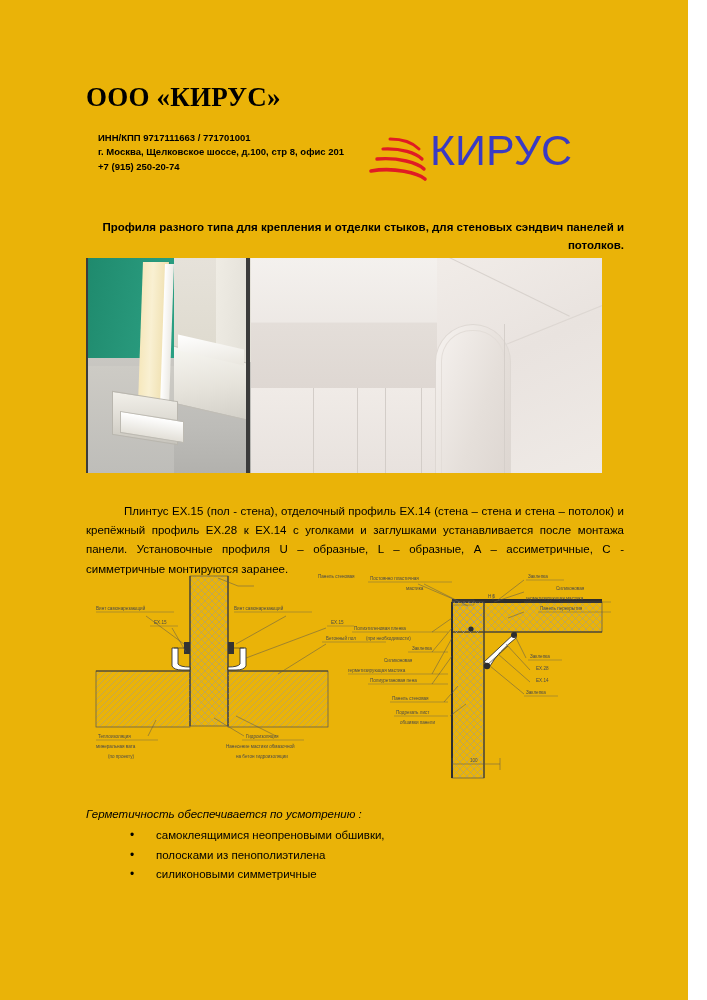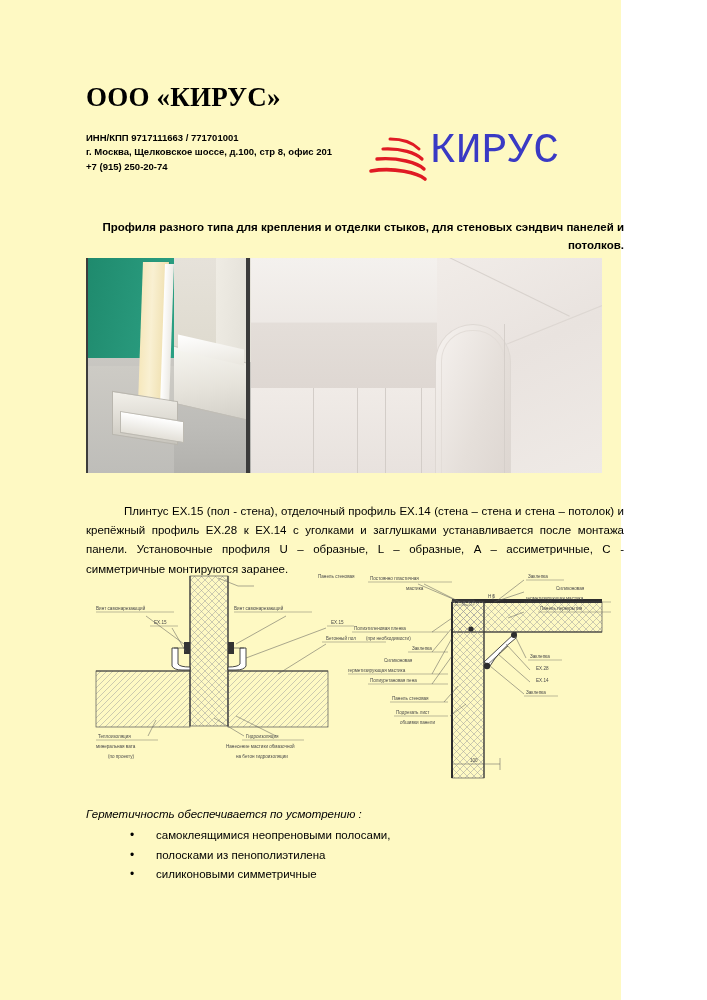--- a/index.html
+++ b/index.html
@@ -12,23 +12,23 @@
     height: 1000px;
     position: relative;
     font-family: "Liberation Sans", sans-serif;
     color: #000000;
     overflow: hidden;
   }
 
   .page {
     position: absolute;
     left: 0; top: 0;
-    width: 621px;
+    width: 688px;
     height: 1000px;
-    background: #fef9c3;
+    background: #eab308;
   }
 
   
   .company-title {
     position: absolute;
     left: 86px;
     top: 82px;
     font-family: "Liberation Serif", serif;
     font-weight: bold;
     font-size: 27px;
@@ -40,40 +40,40 @@
   .contact-block {
     position: absolute;
     left: 86px;
     top: 131px;
     font-size: 9.5px;
     font-weight: bold;
     line-height: 14.4px;
     color: #000;
     white-space: nowrap;
   }
-  .contact-line { display: block; }
+  .contact-line { display: block; margin-left: 12px; }
 
   
   .logo {
     position: absolute;
     left: 368px;
     top: 126px;
     width: 232px;
     height: 62px;
   }
   .logo-arcs {
     position: absolute;
     left: 0; top: 6px;
     width: 62px; height: 52px;
   }
   .logo-word {
     position: absolute;
     left: 62px;
     top: 0px;
-    font-family: Liberation Mono, monospace;
+    font-family: Liberation Sans, sans-serif;
     font-size: 43px;
     font-weight: normal;
     color: #3a3ac4;
     letter-spacing: 0px;
     white-space: nowrap;
   }
 
   
   .doc-heading {
     position: absolute;
@@ -532,21 +532,21 @@
         </g>
       </g>
     </svg>
   </div>
 
   <div class="seal-heading">Герметичность обеспечивается по усмотрению :</div>
 
   <ul class="seal-list">
     <li>
       <span class="bullet">•</span>
-      <span>самоклеящимися неопреновыми полосами,</span>
+      <span>самоклеящимися неопреновыми обшивки,</span>
     </li>
     <li>
       <span class="bullet">•</span>
       <span>полосками из пенополиэтилена</span>
     </li>
     <li>
       <span class="bullet">•</span>
       <span>силиконовыми симметричные</span>
     </li>
   </ul>

